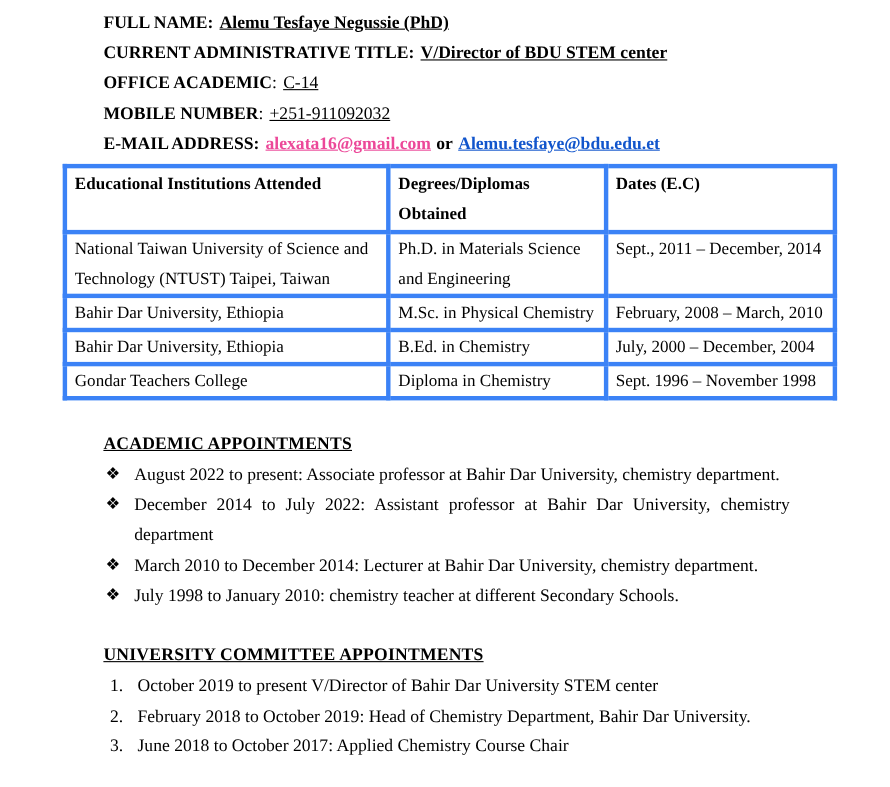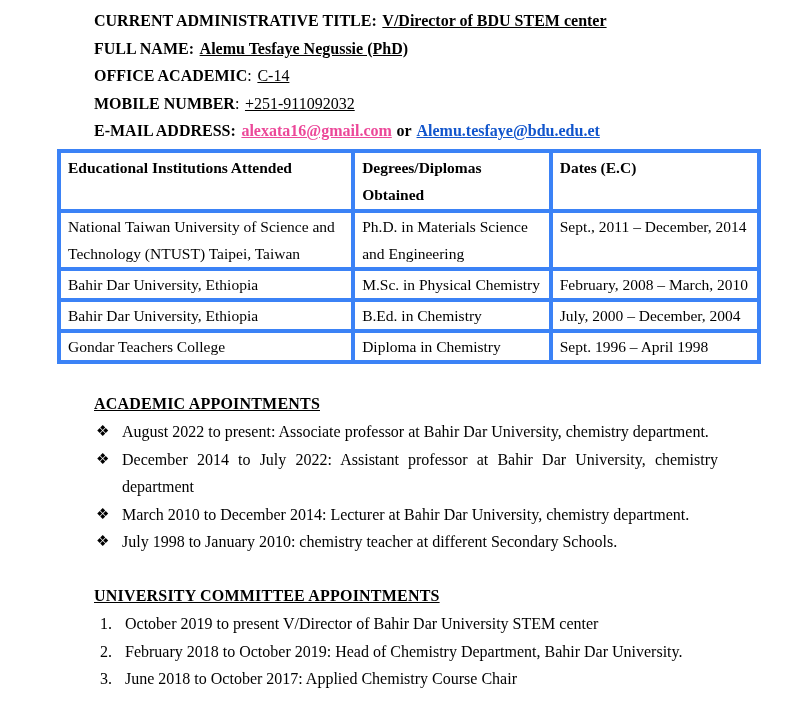--- a/index.html
+++ b/index.html
@@ -63,24 +63,24 @@
   .list-block { margin-top: 1px; }
 </style>
 </head>
 <body>
 
 <div class="page">
   <div class="content">
 
     <div class="personal">
       <div class="line">
-        <span class="lbl sp">CURRENT ADMINISTRATIVE TITLE:</span><span class="val-bold-u">V/Director of BDU STEM center</span>
+        <span class="lbl sp">FULL NAME:</span><span class="val-bold-u">Alemu Tesfaye Negussie (PhD)</span>
       </div>
       <div class="line">
-        <span class="lbl sp">FULL NAME:</span><span class="val-bold-u">Alemu Tesfaye Negussie (PhD)</span>
+        <span class="lbl sp">CURRENT ADMINISTRATIVE TITLE:</span><span class="val-bold-u">V/Director of BDU STEM center</span>
       </div>
       <div class="line">
         <span class="lbl">OFFICE ACADEMIC</span><span class="colon">:</span><span class="val-u">C-14</span>
       </div>
       <div class="line">
         <span class="lbl">MOBILE NUMBER</span><span class="colon">:</span><span class="val-u">+251-911092032</span>
       </div>
       <div class="line">
         <span class="lbl sp">E-MAIL ADDRESS:</span><a href="#" class="email-link" style="color: #ec4899;">alexata16@gmail.com</a><span class="or-sep">or</span><a href="#" class="email-link" style="color: rgb(17, 85, 204); text-align: center;">Alemu.tesfaye@bdu.edu.et</a>
       </div>
@@ -110,21 +110,21 @@
           <td class="cell-date">February, 2008 – March, 2010</td>
         </tr>
         <tr>
           <td>Bahir Dar University, Ethiopia</td>
           <td>B.Ed. in Chemistry</td>
           <td class="cell-date">July, 2000 – December, 2004</td>
         </tr>
         <tr>
           <td>Gondar Teachers College</td>
           <td>Diploma in Chemistry</td>
-          <td class="cell-date">Sept. 1996 – April 1998</td>
+          <td class="cell-date">Sept. 1996 – November 1998</td>
         </tr>
       </tbody>
         </table>
     </div>
 
     <div>
       <div class="section-heading heading-academic">ACADEMIC APPOINTMENTS</div>
       <div class="list-block">
         <div class="bullet-item">
           <span class="bullet-glyph">❖</span>

